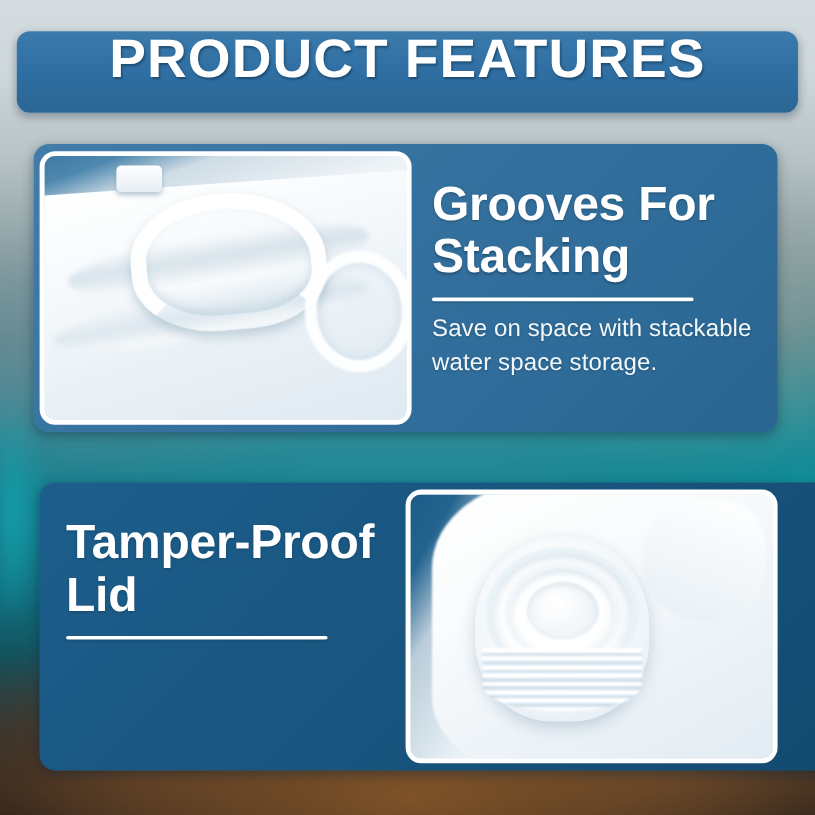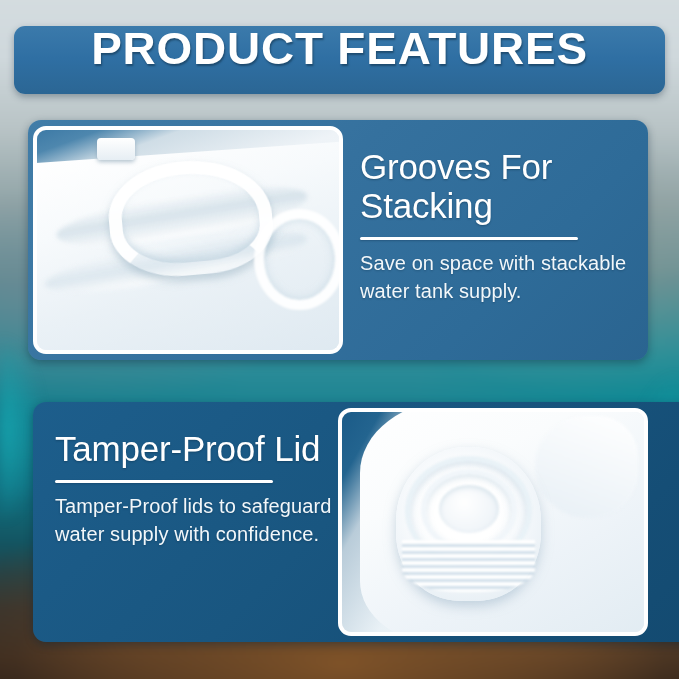--- a/index.html
+++ b/index.html
@@ -201,22 +201,22 @@
     filter:blur(1.1px);
   }
 
   
   .text-panel { position:absolute; }
   #text-grooves { left:332px; top:28px; width:270px; }
   #text-tamper  { left:22px;  top:28px; width:278px; }
 
   .feature-title {
     color:#ffffff;
-    font-weight:normal;
-    font-size:35px;
+    font-weight:bold;
+    font-size:40px;
     line-height:1.11;
     letter-spacing:-.2px;
     text-shadow:0 1px 2px rgba(10,40,62,.40);
   }
   .title-divider {
     height:3px;
     background:#ffffff;
     border-radius:2px;
     margin:11px 0 9px 0;
     box-shadow:0 1px 2px rgba(10,40,62,.30);
@@ -253,31 +253,30 @@
       <div id="pg-groove-b"></div>
       <div id="pg-handle"></div>
       <div id="pg-cap"></div>
       <div id="pg-ring"></div>
     </div>
   </div>
 
   <div class="text-panel" id="text-grooves">
     <div class="feature-title">Grooves For Stacking</div>
     <div class="title-divider" id="divider-grooves"></div>
-    <div class="feature-desc">Save on space with stackable water tank supply.</div>
+    <div class="feature-desc">Save on space with stackable water space storage.</div>
   </div>
 
 </div>
 
 <div class="feature-card" id="card-tamper">
 
   <div class="text-panel" id="text-tamper">
     <div class="feature-title">Tamper-Proof Lid</div>
     <div class="title-divider" id="divider-tamper"></div>
-    <div class="feature-desc">Tamper-Proof lids to safeguard water supply with confidence.</div>
   </div>
 
   <div class="photo-frame" id="photo-tamper">
     <div class="photo-inner">
       <div id="pt-bg"></div>
       <div id="pt-tank"></div>
       <div id="pt-shoulder"></div>
       <div id="pt-collar"></div>
       <div id="pt-ring1"></div>
       <div id="pt-ring2"></div>

